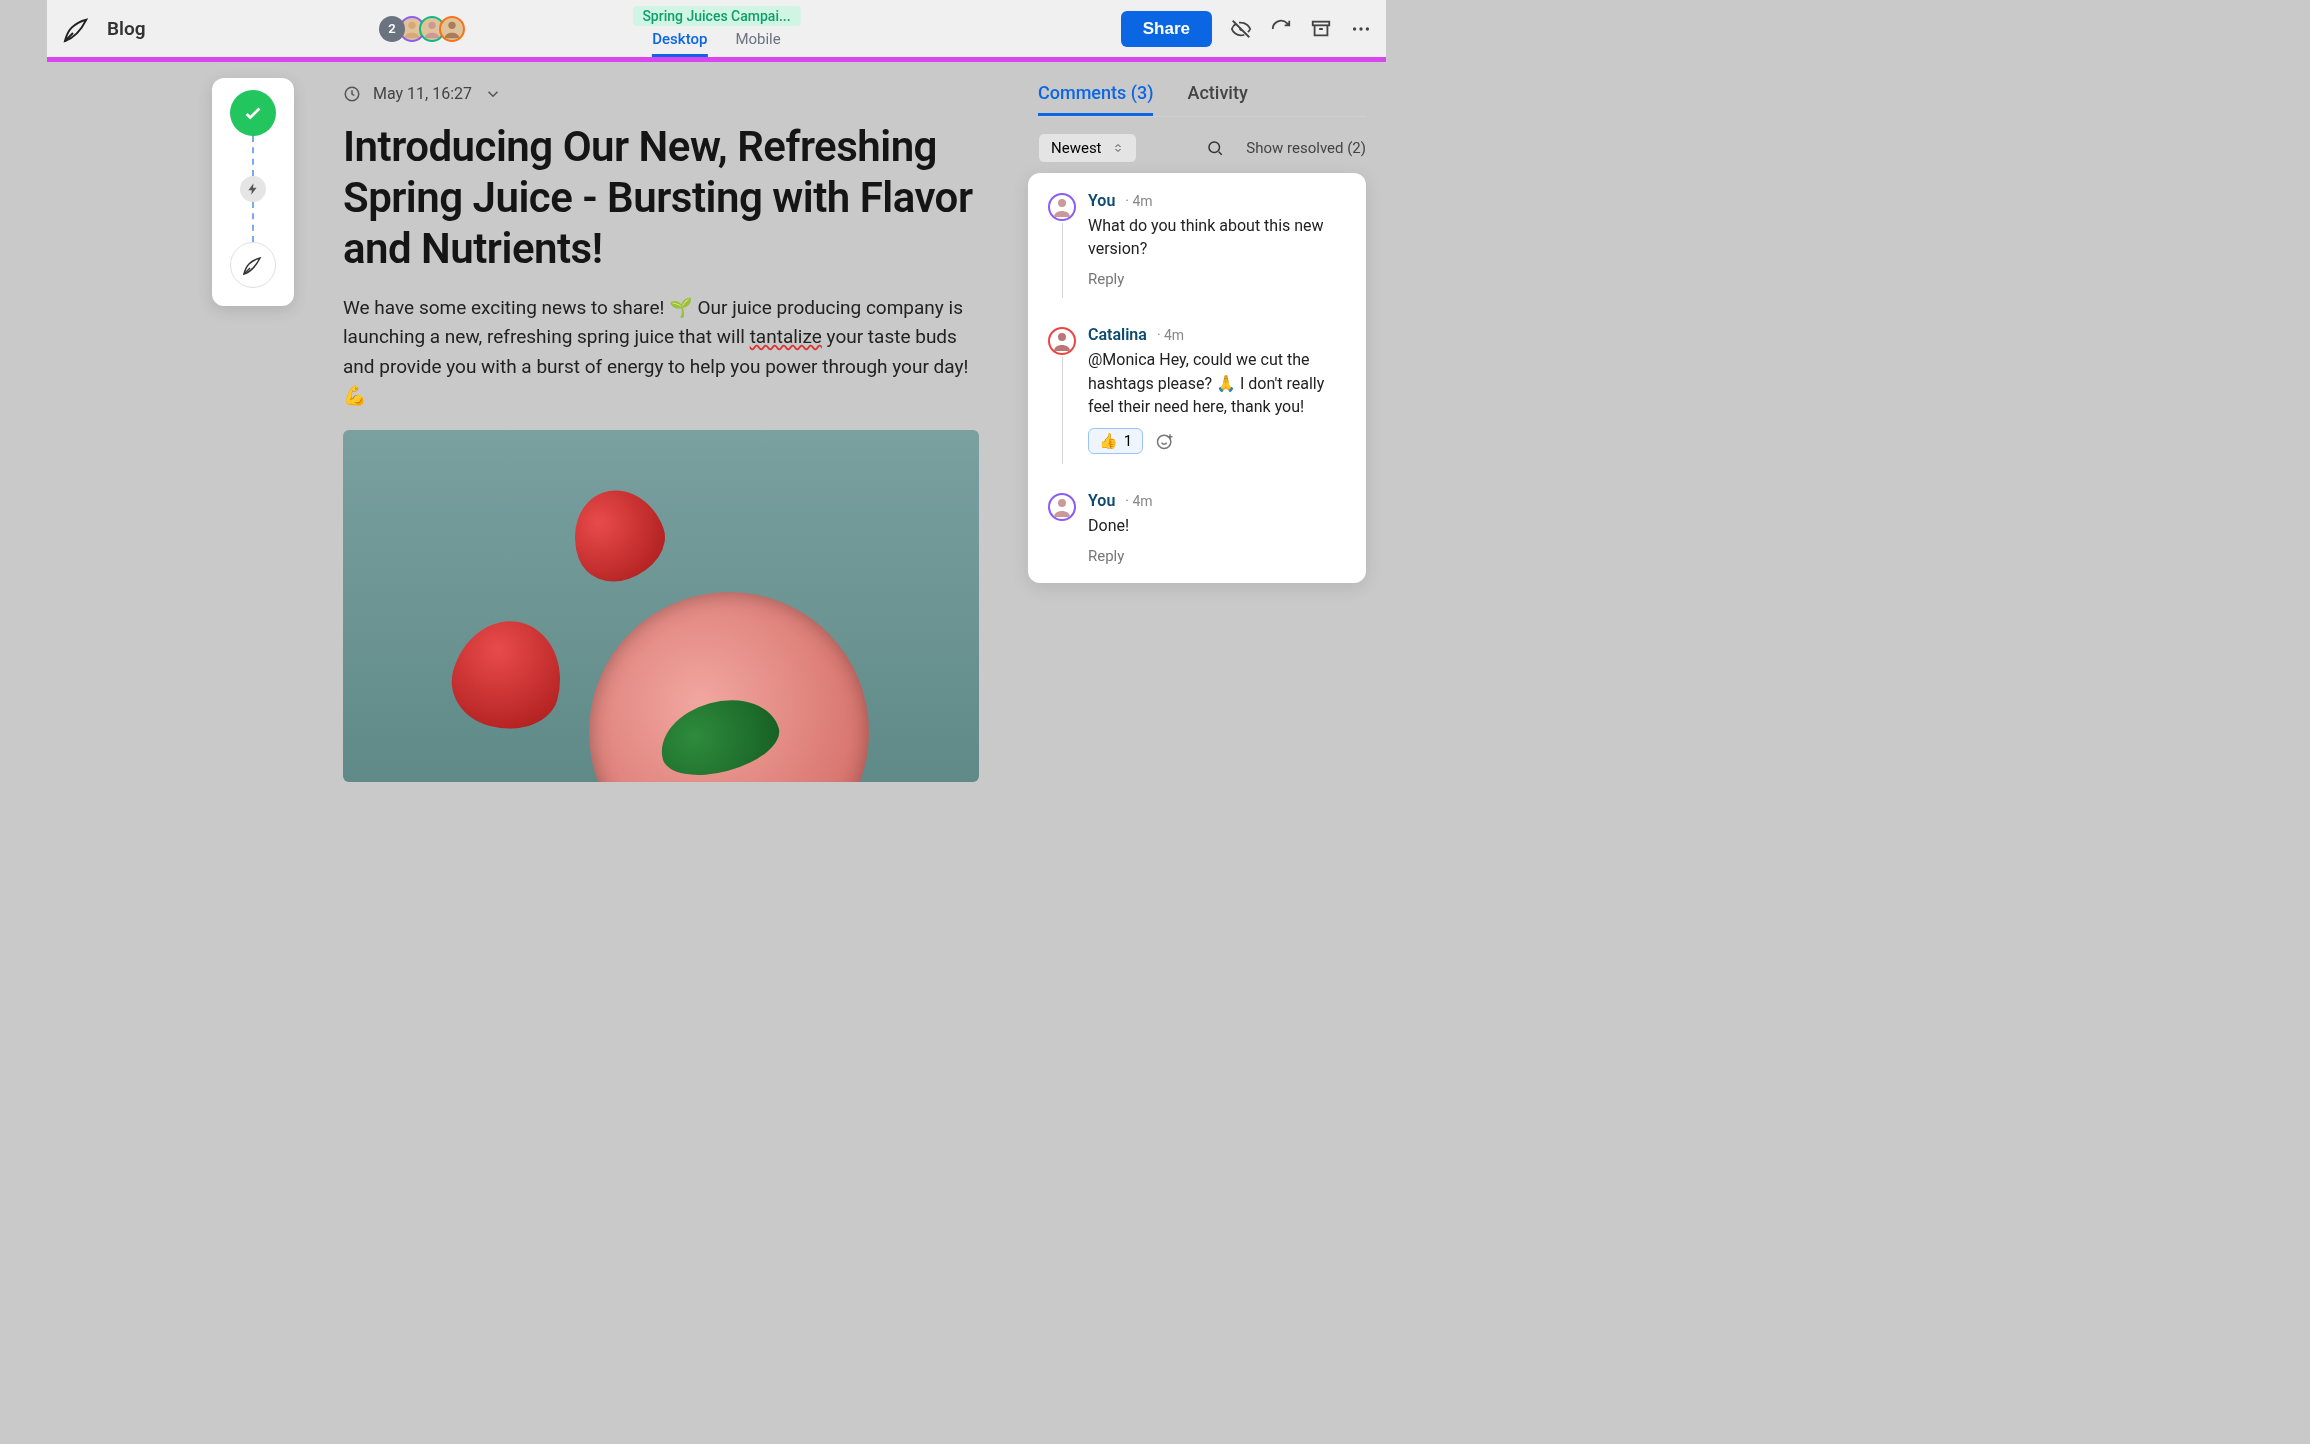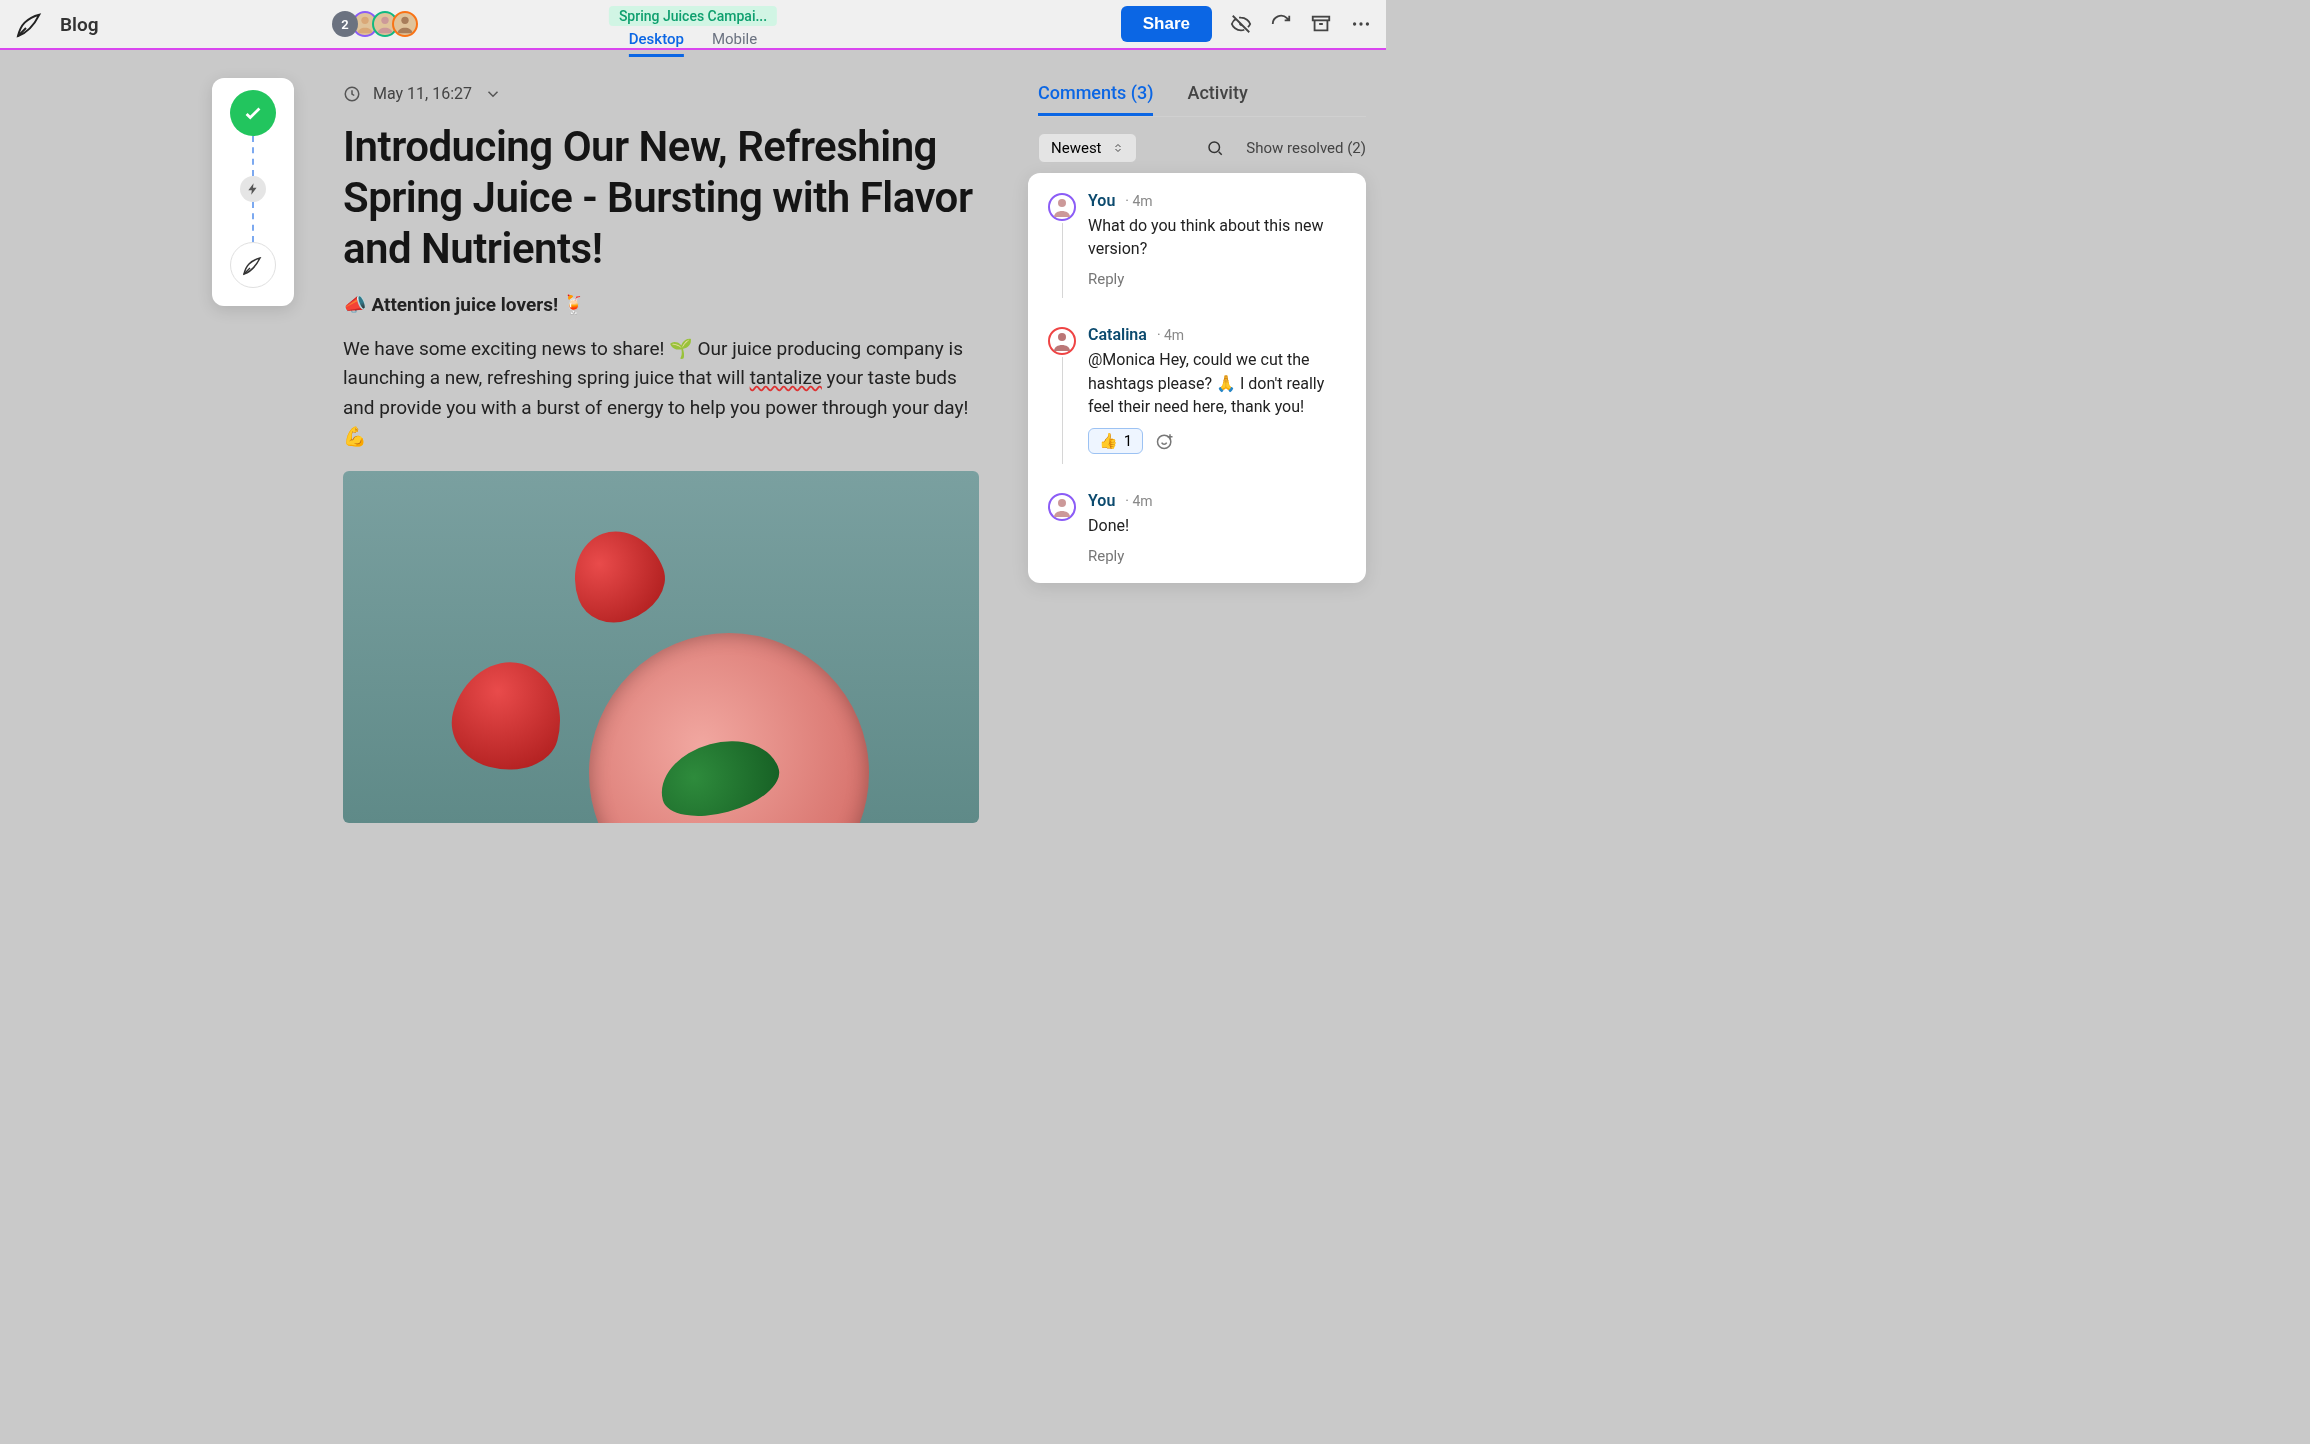--- a/index.html
+++ b/index.html
@@ -7,27 +7,28 @@
       font-family: -apple-system, BlinkMacSystemFont, "Segoe UI", Roboto, Helvetica, Arial, sans-serif;
       background: #c9c9c9;
       width: 1386px;
       height: 867px;
       overflow: hidden;
       position: relative;
     }
 
     
     .header {
-      height: 50px;
+      height: 62px;
       background: #f0f0f0;
       display: flex;
       align-items: center;
       padding: 0 14px;
       position: relative;
-      border-bottom: 2px solid #d946ef;
+      border-bottom: 5px solid #d946ef;
+      margin-left: 47px;
     }
     .header-left {
       display: flex;
       align-items: center;
       gap: 14px;
     }
     .logo-quill { width: 32px; height: 32px; }
     .header-title {
       font-size: 19px;
       font-weight: 600;
@@ -488,23 +489,20 @@
     <svg viewBox="0 0 24 24" fill="none" stroke="currentColor" stroke-width="2">
         <circle cx="12" cy="12" r="9"></circle>
         <path d="M12 7v5l3 2"></path>
       </svg>
     <span>May 11, 16:27</span>
     <svg viewBox="0 0 24 24" width="16" height="16" fill="none" stroke="#555" stroke-width="2">
         <path d="M6 9l6 6 6-6"></path>
       </svg>
   </div>
   <h1 class="post-title">Introducing Our New, Refreshing Spring Juice - Bursting with Flavor and Nutrients!</h1>
-  <p class="post-lead">
-    <span>📣 </span><span>Attention juice lovers!</span><span> 🍹</span>
-  </p>
   <p class="post-body">
     <span>We have some exciting news to share! 🌱 Our juice producing company is launching a new, refreshing spring juice that will </span><span class="spell">tantalize</span><span> your taste buds and provide you with a burst of energy to help you power through your day! 💪</span>
   </p>
   <div class="post-image">
     <div class="strawberry s1"></div>
     <div class="strawberry s2"></div>
     <div class="smoothie-glass"></div>
     <div class="mint"></div>
   </div>
 </div>

